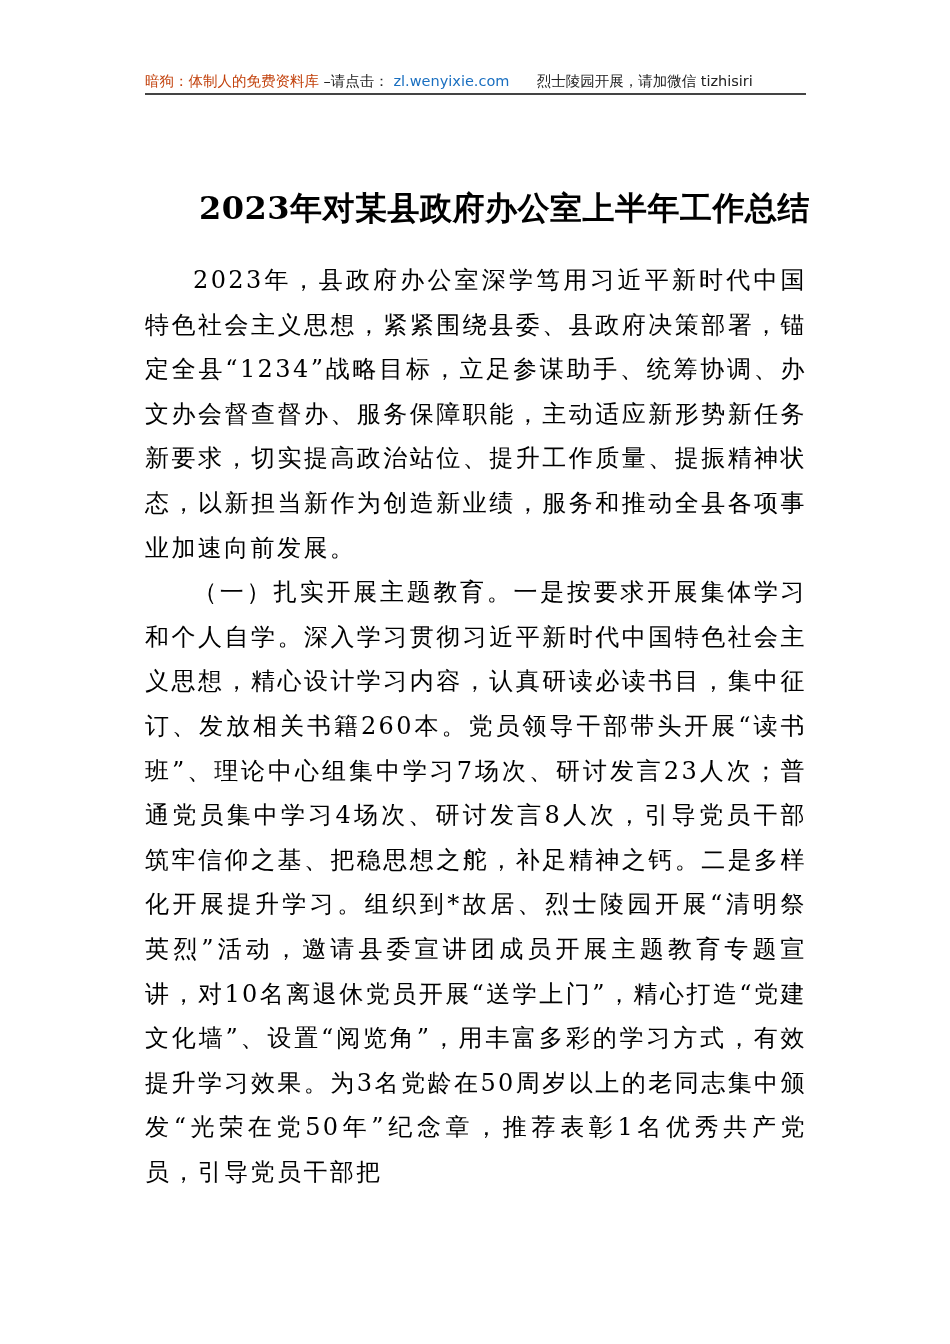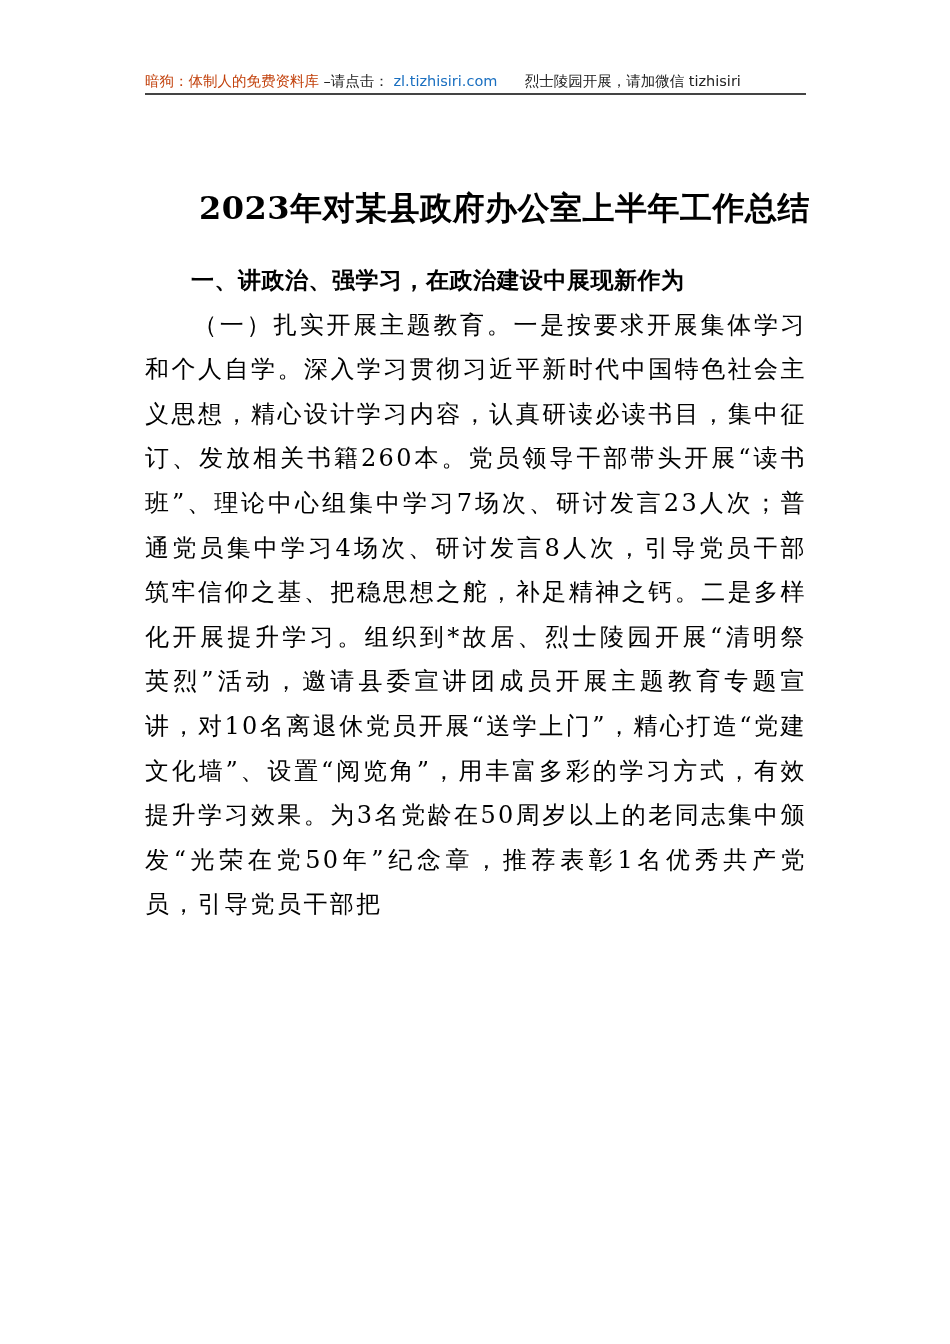--- a/index.html
+++ b/index.html
@@ -39,24 +39,24 @@
     font-family: "DejaVu Sans", "Liberation Sans", sans-serif;
     font-weight: bold; letter-spacing: 0.5px; font-size: 23px;
   }
 </style>
 </head>
 <body>
 
 <div class="header">
   <span class="red">暗狗：体制人的免费资料库</span>
   <span class="dark">–请点击：</span>
-  <span class="blue">zl.tizhisiri.com</span>
+  <span class="blue">zl.wenyixie.com</span>
   <span class="gap"></span>
   <span class="dark">烈士陵园开展，请加微信 tizhisiri</span>
 </div>
 <div class="header-rule"></div>
 
 <h1 class="title">2023年对某县政府办公室上半年工作总结</h1>
 
 <div class="body-text">
-  <p class="heading">一、讲政治、强学习，在政治建设中展现新作为</p>
+  <p>2023年，县政府办公室深学笃用习近平新时代中国特色社会主义思想，紧紧围绕县委、县政府决策部署，锚定全县“1234”战略目标，立足参谋助手、统筹协调、办文办会督查督办、服务保障职能，主动适应新形势新任务新要求，切实提高政治站位、提升工作质量、提振精神状态，以新担当新作为创造新业绩，服务和推动全县各项事业加速向前发展。</p>
   <p>（一）扎实开展主题教育。一是按要求开展集体学习和个人自学。深入学习贯彻习近平新时代中国特色社会主义思想，精心设计学习内容，认真研读必读书目，集中征订、发放相关书籍260本。党员领导干部带头开展“读书班”、理论中心组集中学习7场次、研讨发言23人次；普通党员集中学习4场次、研讨发言8人次，引导党员干部筑牢信仰之基、把稳思想之舵，补足精神之钙。二是多样化开展提升学习。组织到*故居、烈士陵园开展“清明祭英烈”活动，邀请县委宣讲团成员开展主题教育专题宣讲，对10名离退休党员开展“送学上门”，精心打造“党建文化墙”、设置“阅览角”，用丰富多彩的学习方式，有效提升学习效果。为3名党龄在50周岁以上的老同志集中颁发“光荣在党50年”纪念章，推荐表彰1名优秀共产党员，引导党员干部把</p>
 </div>
 
 </body></html>

